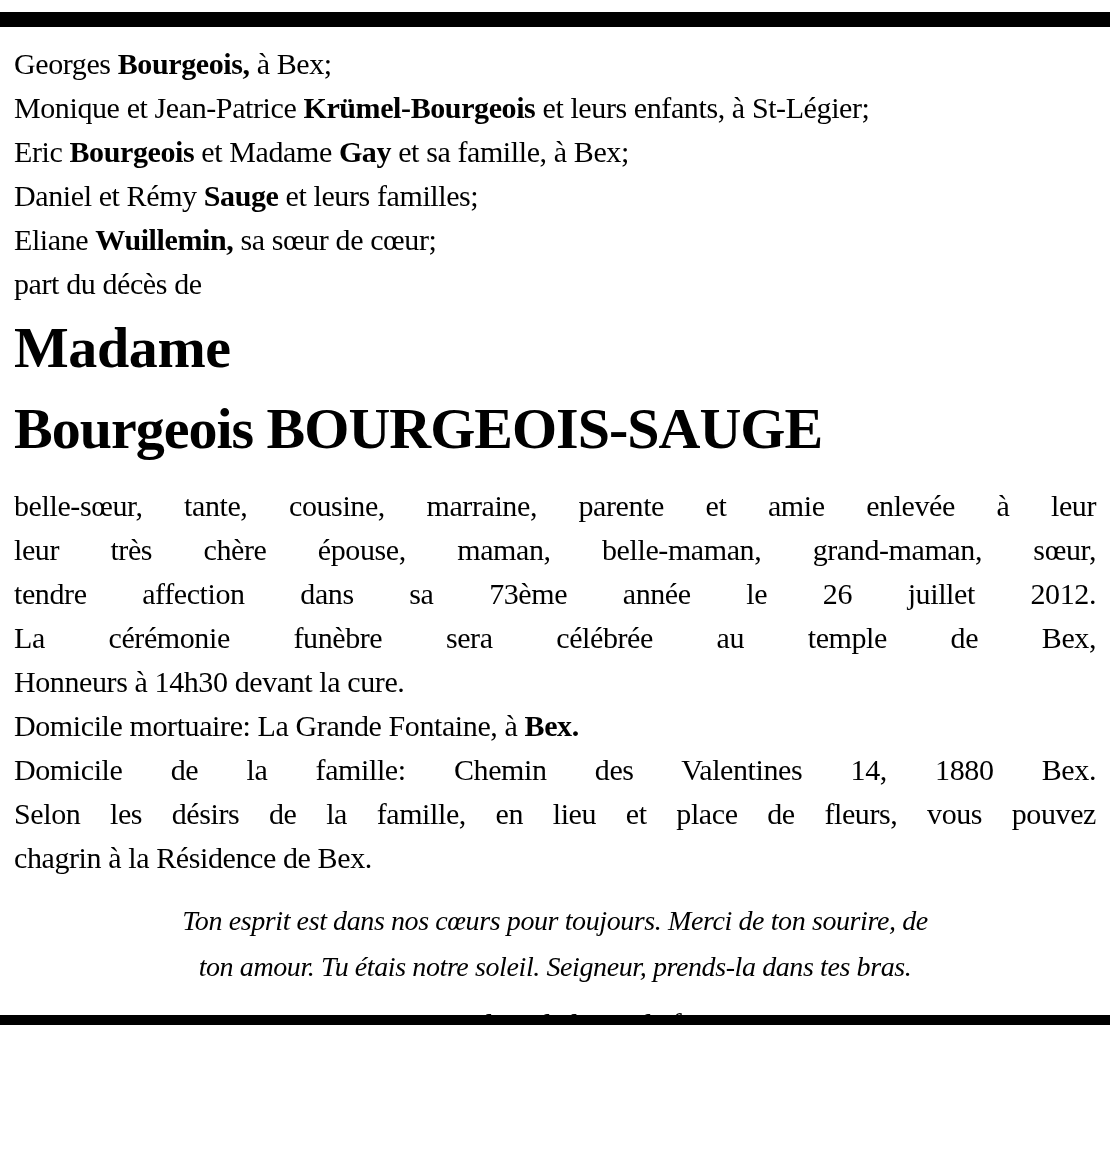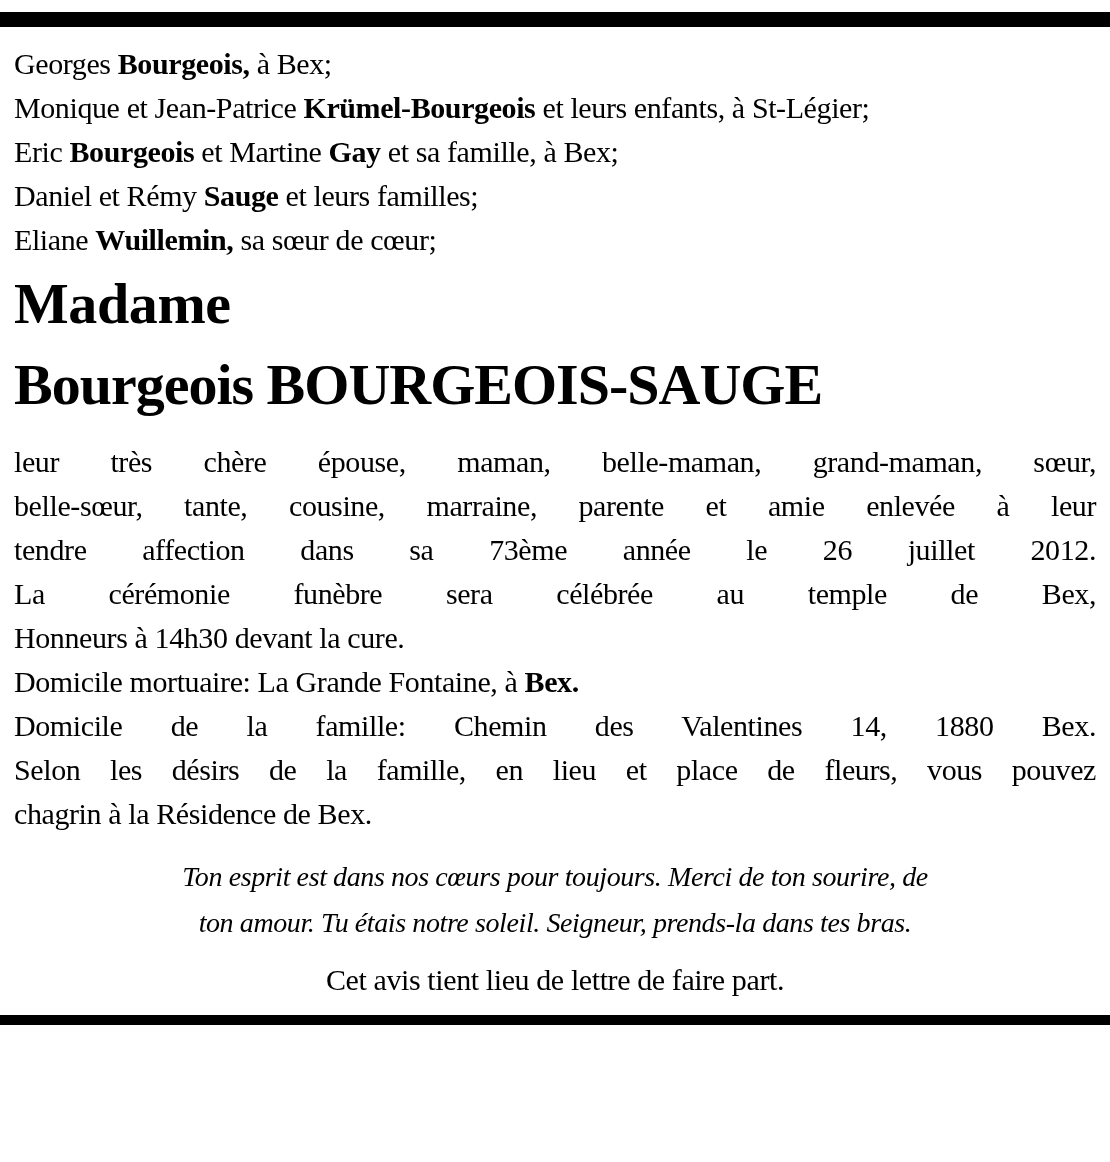--- a/index.html
+++ b/index.html
@@ -86,33 +86,34 @@
 <body>
 
 <div class="notice">
   <div class="bar top"></div>
 
   <div class="content">
 
     <div class="intro">
         <div class="line"><span>Georges </span><span class="b">Bourgeois,</span><span> à Bex;</span></div>
         <div class="line"><span>Monique et Jean-Patrice </span><span class="b">Krümel-Bourgeois</span><span> et leurs enfants, à St-Légier;</span></div>
-        <div class="line"><span>Eric </span><span class="b">Bourgeois</span><span> et Martine </span><span class="b">Gay</span><span> et sa famille, à Bex;</span></div>
+        <div class="line"><span>Eric </span><span class="b">Bourgeois</span><span> et Madame </span><span class="b">Gay</span><span> et sa famille, à Bex;</span></div>
         <div class="line"><span>Daniel et Rémy </span><span class="b">Sauge</span><span> et leurs familles;</span></div>
         <div class="line"><span>Eliane </span><span class="b">Wuillemin,</span><span> sa sœur de cœur;</span></div>
+        <div class="line"><span>part du décès de</span></div>
       </div>
 
     <div class="titles">
       <div class="title-madame">Madame</div>
       <div class="title-name">Bourgeois BOURGEOIS-SAUGE</div>
     </div>
 
     <div class="body-block">
+        <div class="line stretch"><span>belle-sœur, tante, cousine, marraine, parente et amie enlevée à leur</span></div>
         <div class="line stretch"><span>leur très chère épouse, maman, belle-maman, grand-maman, sœur,</span></div>
-        <div class="line stretch"><span>belle-sœur, tante, cousine, marraine, parente et amie enlevée à leur</span></div>
         <div class="line stretch"><span>tendre affection dans sa 73ème année le 26 juillet 2012.</span></div>
         <div class="line stretch"><span>La cérémonie funèbre sera célébrée au temple de Bex,</span></div>
         <div class="line"><span>Honneurs à 14h30 devant la cure.</span></div>
         <div class="line"><span>Domicile mortuaire: La Grande Fontaine, à </span><span class="b">Bex.</span></div>
         <div class="line stretch"><span>Domicile de la famille: Chemin des Valentines 14, 1880 Bex.</span></div>
         <div class="line stretch"><span>Selon les désirs de la famille, en lieu et place de fleurs, vous pouvez</span></div>
         <div class="line"><span>chagrin à la Résidence de Bex.</span></div>
       </div>
 
     <div class="epitaph">

